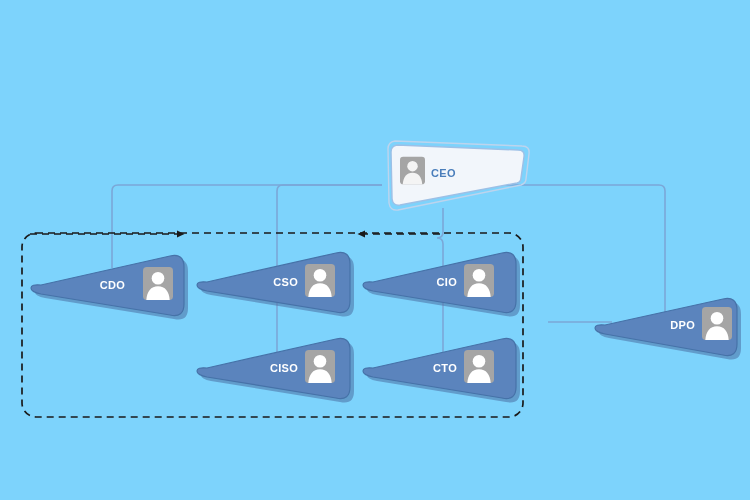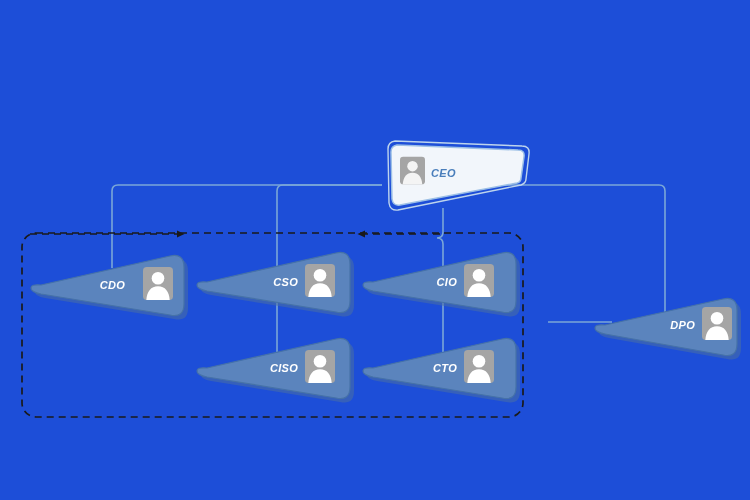--- a/index.html
+++ b/index.html
@@ -10,22 +10,21 @@
     width: 750px;
     height: 500px;
     background: #ffffff;
     font-family: "Liberation Sans", sans-serif;
     overflow: hidden;
   }
   #canvas {
     position: relative;
     width: 750px;
     height: 500px;
-    background: #1d4ed8;
-    font-style: italic;
+    background: #7dd3fc;
   }
   #diagram-svg {
     position: absolute;
     left: 0;
     top: 0;
     width: 750px;
     height: 500px;
   }
   .node-label {
     font-family: "Liberation Sans", sans-serif;

